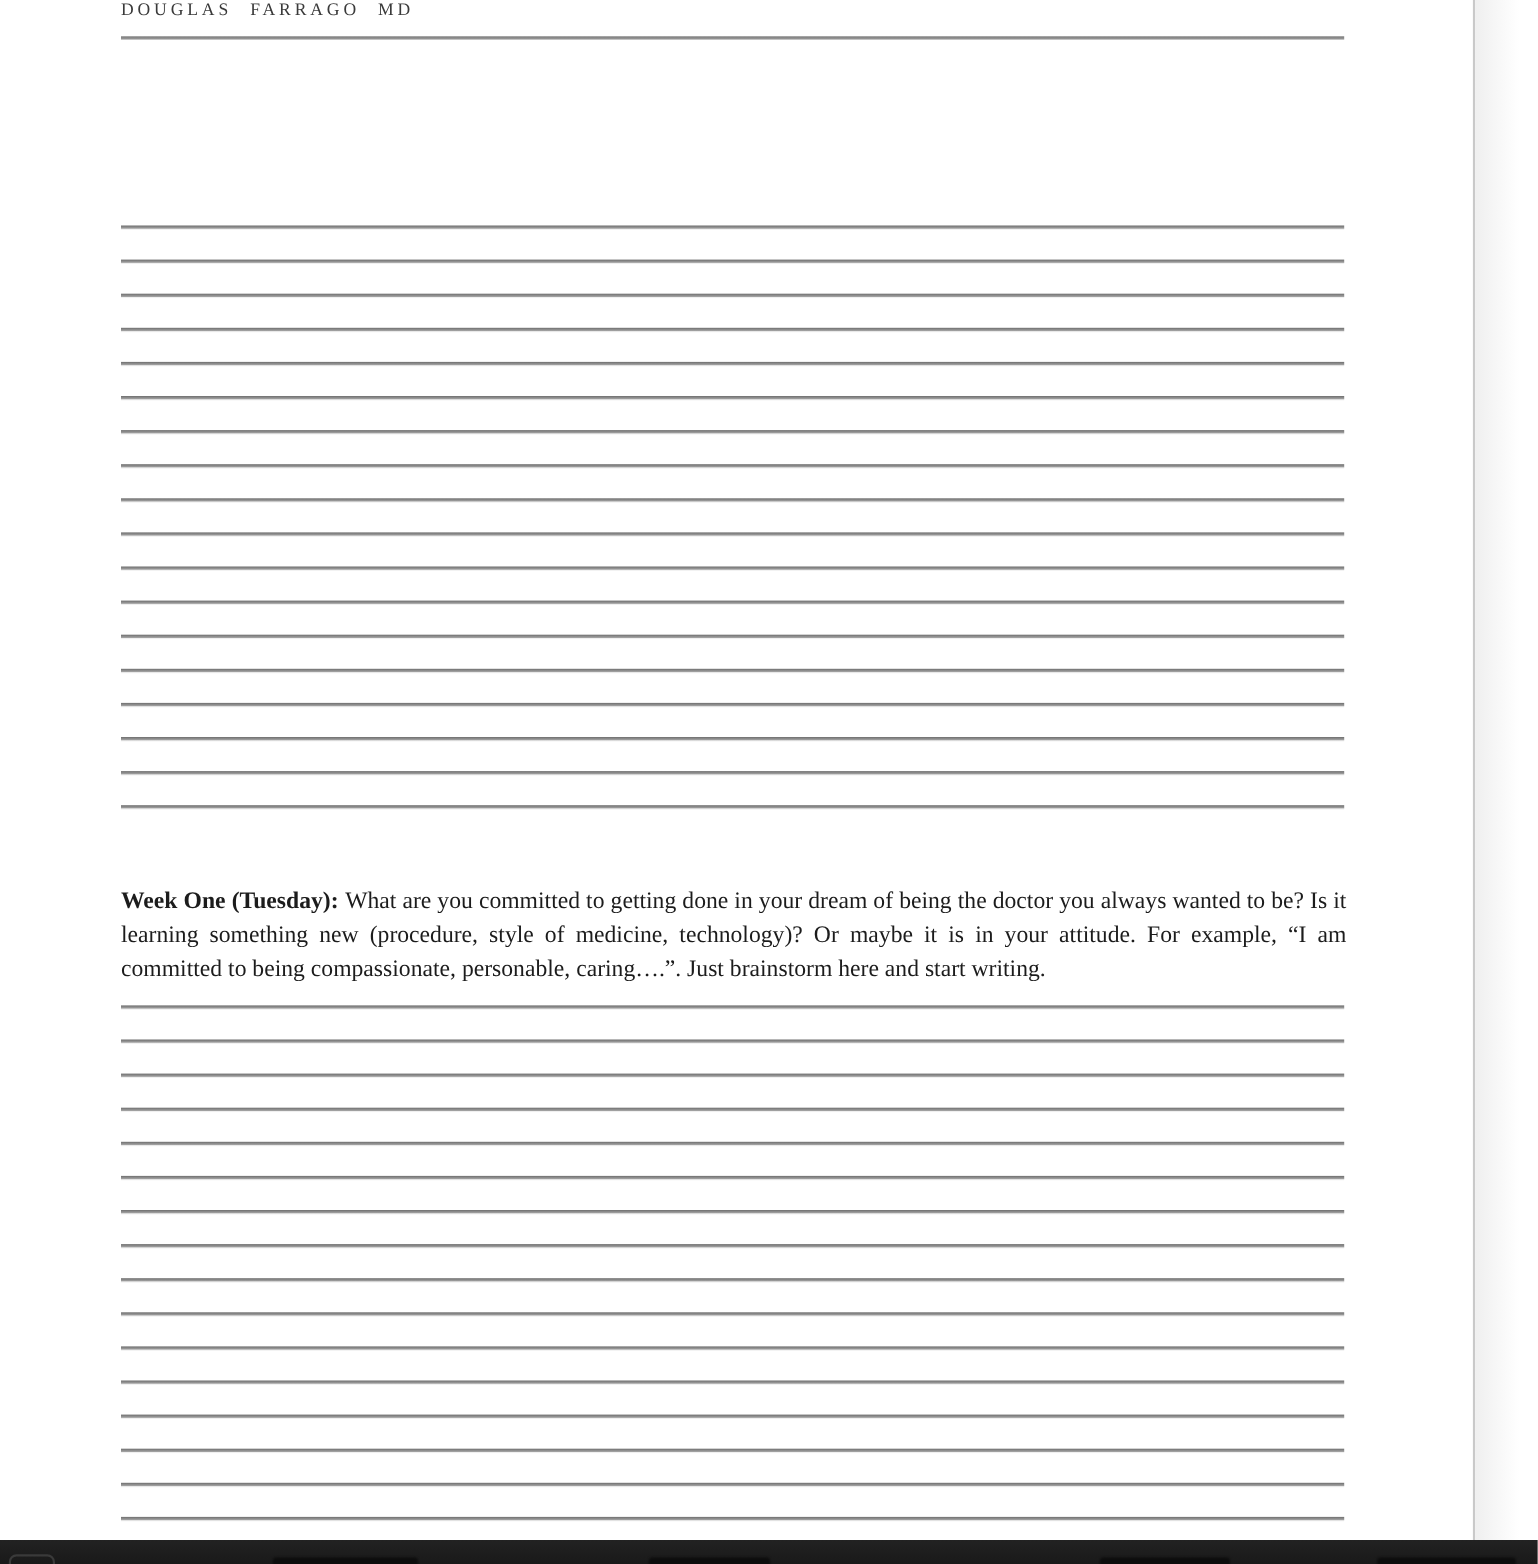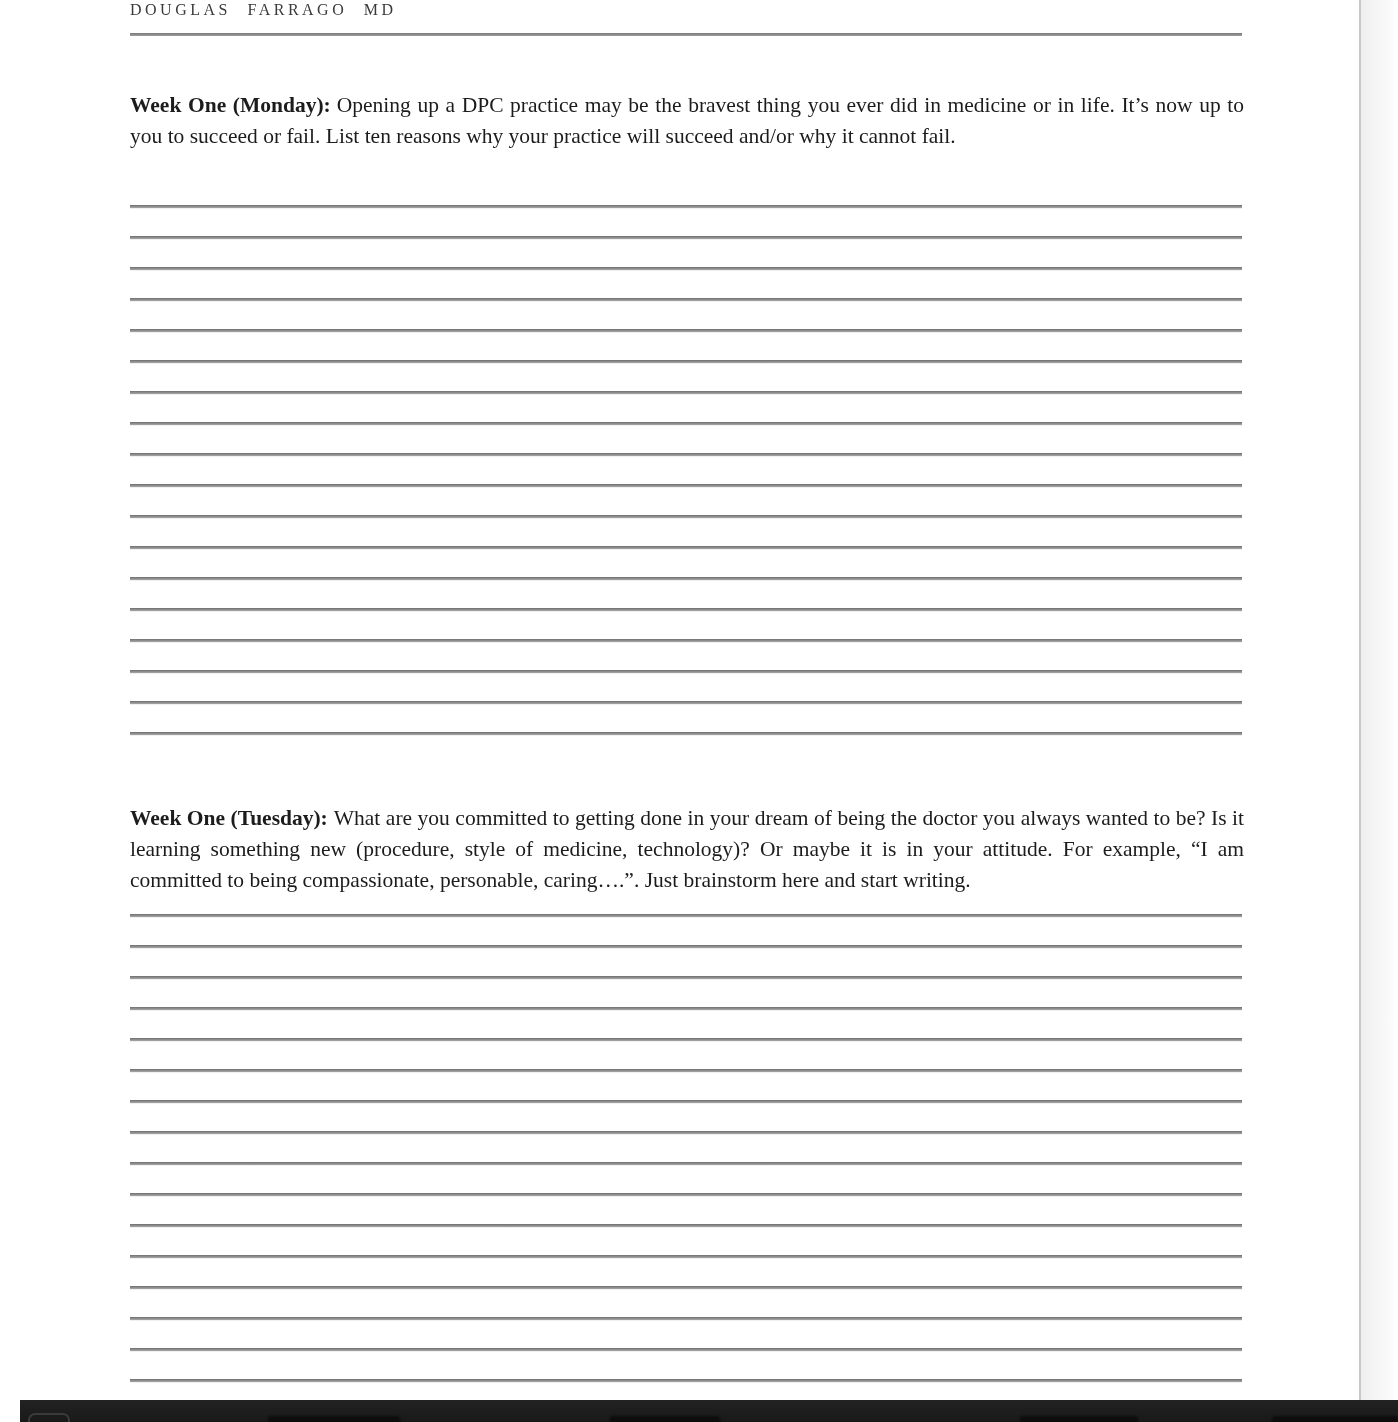--- a/index.html
+++ b/index.html
@@ -3,21 +3,21 @@
 <meta charset="utf-8">
 <style>
   html,body{margin:0;padding:0;}
   body{
     width:1398px;height:1422px;
     background:#ffffff;
     font-family:"Liberation Serif","DejaVu Serif",serif;
     overflow:hidden;
     position:relative;
   }
-  .page{position:relative;width:1141px;height:1422px;background:#fff;margin-left:20px;}
+  .page{position:relative;width:1141px;height:1422px;background:#fff;}
 
   
   .running-head{
     position:absolute;left:110px;top:0px;width:1112px;
     font-size:16px;line-height:20px;
     letter-spacing:3.5px;word-spacing:9px;
     color:#3a3a3a;
   }
   .head-rule{
     position:absolute;left:110px;top:33px;width:1112px;height:3px;
@@ -78,23 +78,20 @@
 </style>
 </head>
 <body>
 
 <div class="page">
 
   <div class="running-head">DOUGLAS FARRAGO MD</div>
 
   <div class="head-rule"></div>
 
-  <p class="prompt prompt-monday">
-    <b>Week One (Monday):</b><span>Opening up a DPC practice may be the bravest thing you ever did in medicine or in life.  It’s now up to you to succeed or fail.  List ten reasons why your practice will succeed and/or why it cannot fail.</span>
-  </p>
 
   <div class="lines lines-1">
       <div class="writing-line"></div>
       <div class="writing-line"></div>
       <div class="writing-line"></div>
       <div class="writing-line"></div>
       <div class="writing-line"></div>
       <div class="writing-line"></div>
       <div class="writing-line"></div>
       <div class="writing-line"></div>

